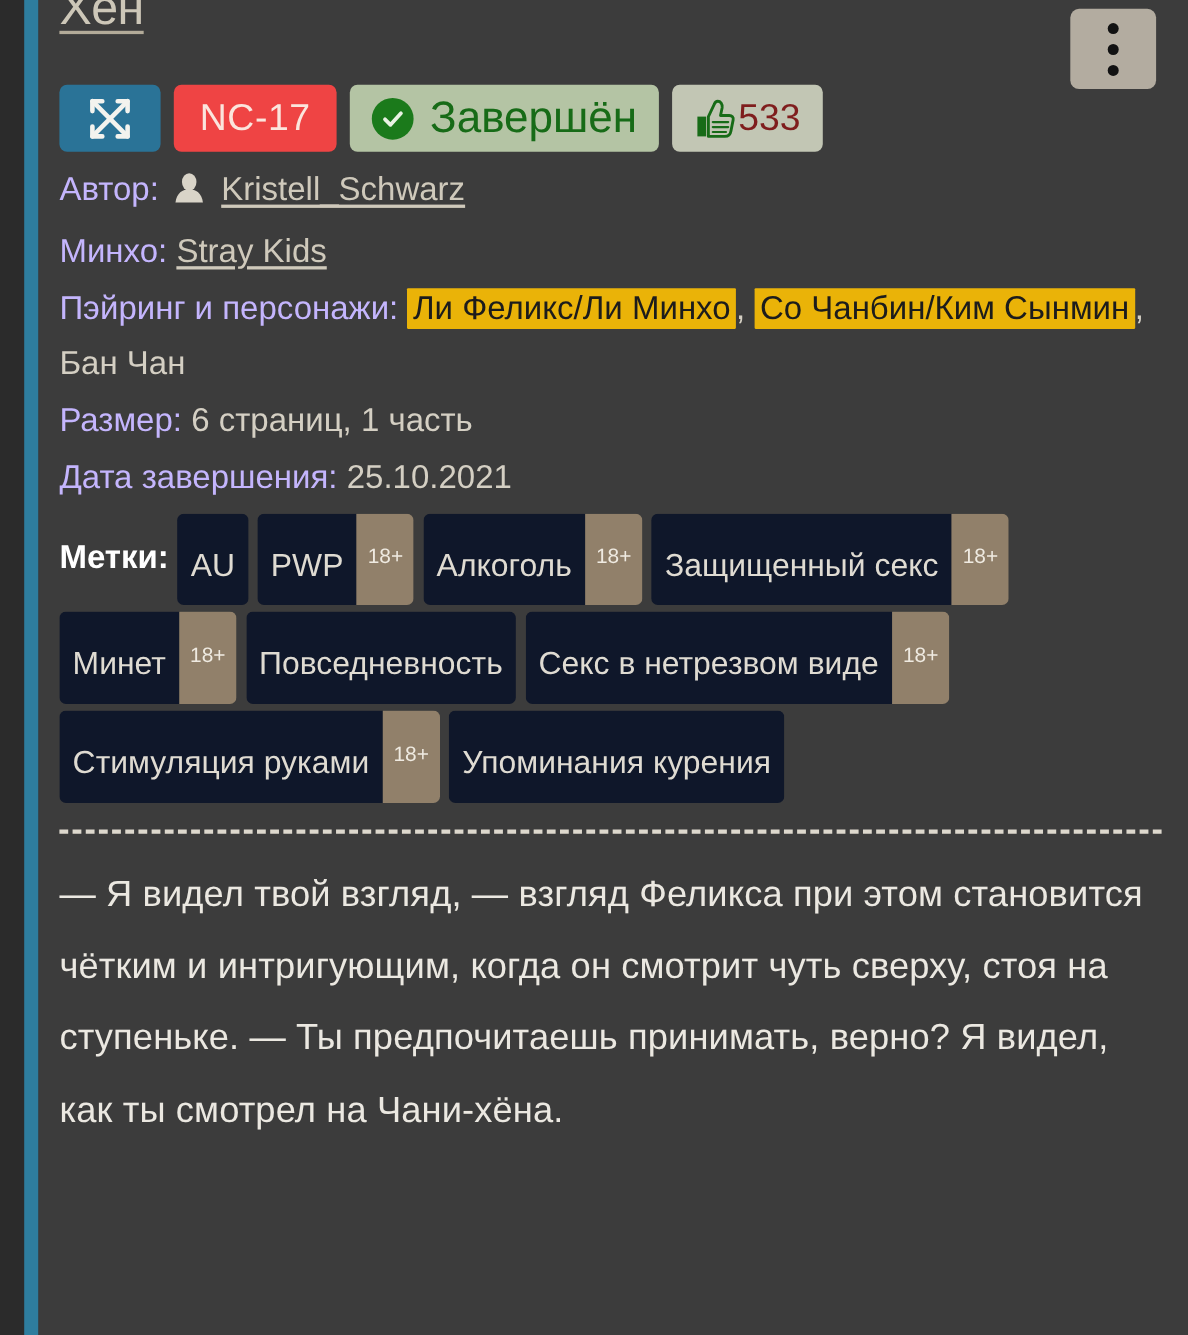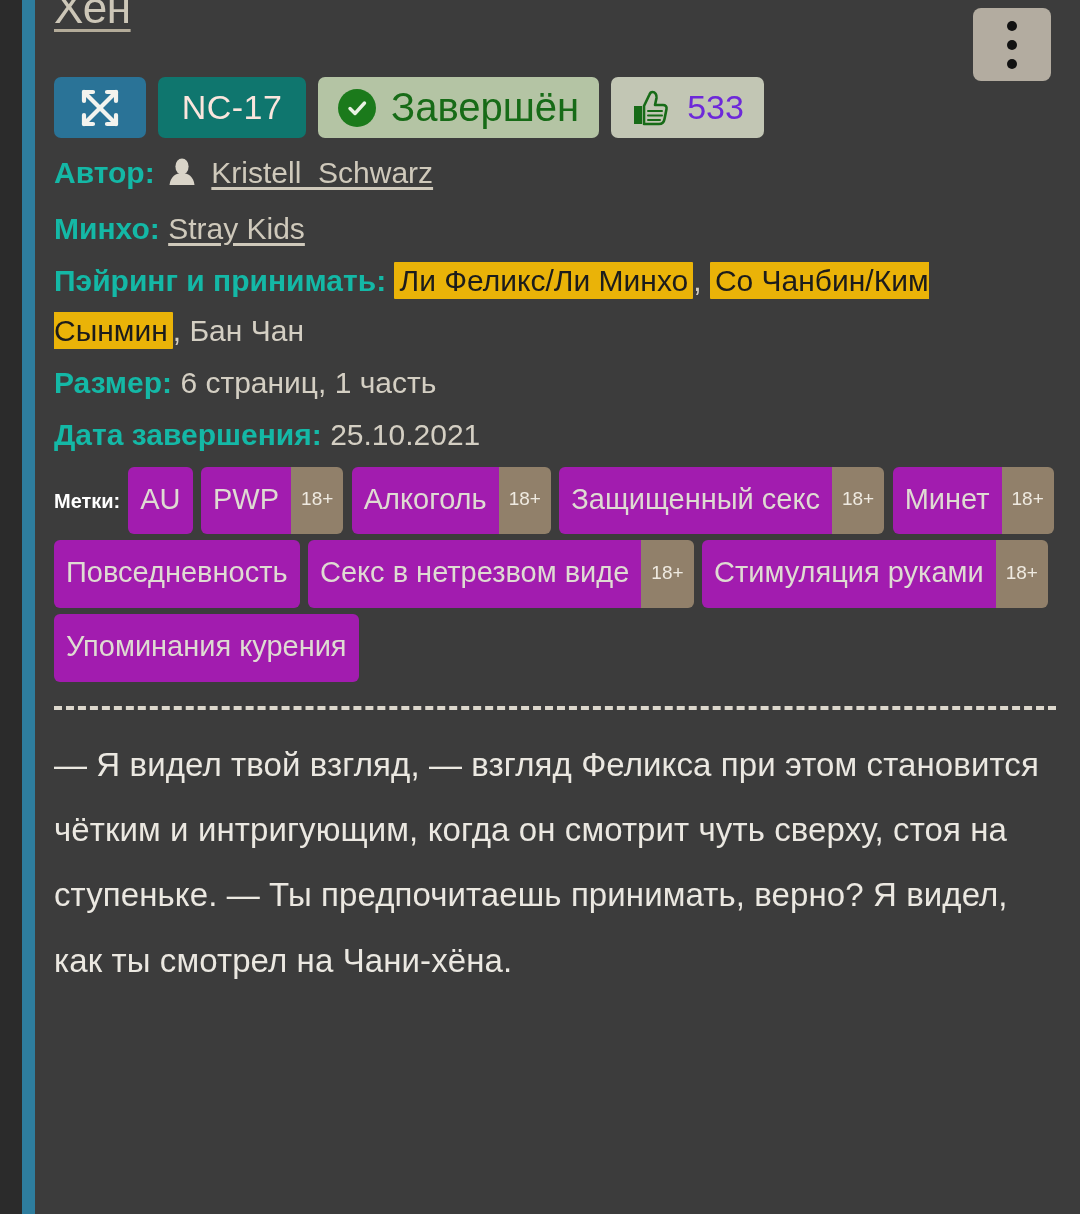--- a/index.html
+++ b/index.html
@@ -98,21 +98,21 @@
     box-sizing: border-box;
     cursor: pointer;
   }
   .badge-category {
     width: 92px;
     background: #2a7397;
   }
   .badge-category svg { display:block; }
   .badge-rating {
     min-width: 148px;
-    background: #0f766e;
+    background: #ef4444;
     color: #fbe5dd;
     font-size: 34px;
     letter-spacing: 0.5px;
   }
   .badge-status {
     background: #b4c4a4;
     color: #176b17;
     font-size: 40px;
     padding: 0 20px;
     gap: 15px;
@@ -120,38 +120,37 @@
   .badge-status .check {
     width: 38px; height: 38px;
     border-radius: 50%;
     background: #1b7a1b;
     display: flex; align-items: center; justify-content: center;
     flex: none;
   }
   .badge-status .check svg { display:block; }
   .badge-likes {
     background: #c2c6b4;
-    color: #6d28d9;
+    color: #7f1d1d;
     font-size: 34px;
     padding: 0 20px;
-    gap: 16px;
   }
   .badge-likes .thumb { display:flex; align-items:center; }
 
   
   .meta {
     padding: 10px 30px 0 19px;
     color: #d9d4c8;
     font-size: 30px;
     line-height: 1.67;
   }
   .meta-row { margin: 0 0 2px 0; }
   .meta-label {
-    font-weight: bold;
-    color: #14b8a6;
+    font-weight: normal;
+    color: #c4b5fd;
   }
   .meta-value { color: #d4cfc3; }
   .meta-link {
     color: #cfc9bb;
     text-decoration: underline;
     text-underline-offset: 4px;
     cursor: pointer;
   }
   .person-icon {
     display: inline-block;
@@ -167,37 +166,37 @@
   }
 
   
   .tags-row {
     padding: 4px 20px 0 19px;
     line-height: 1.92;
   }
   .tags-label {
     font-weight: bold;
     color: #ffffff;
-    font-size: 20px;
+    font-size: 30px;
     margin-right: 8px;
   }
   .tag {
     display: inline-flex;
     align-items: stretch;
     border-radius: 6px;
     overflow: hidden;
     vertical-align: middle;
     margin: 0 4px 6px 0;
     cursor: pointer;
     font-size: 29px;
   }
   .tag .tag-name {
-    background: #a21caf;
+    background: #0f172a;
     color: #dfdbd2;
-    padding: 5px 12px 7px 12px;
+    padding: 21px 12px 7px 12px;
   }
   .tag .tag-age {
     background: #91806a;
     color: #efeae1;
     padding: 5px 10px 7px 10px;
     font-size: 19px;
     display: flex;
     align-items: center;
   }
 
@@ -298,21 +297,21 @@
         </span>
         <a class="meta-link">Kristell_Schwarz</a>
       </div>
 
       <div class="meta-row">
         <span class="meta-label">Минхо:</span>
         <a class="meta-link">Stray Kids</a>
       </div>
 
       <div class="meta-row">
-        <span class="meta-label">Пэйринг и принимать:</span>
+        <span class="meta-label">Пэйринг и персонажи:</span>
         <span class="hl">Ли Феликс/Ли Минхо</span><span class="meta-value">, </span><span class="hl">Со Чанбин/Ким Сынмин</span><span class="meta-value">, </span><span class="meta-value">Бан Чан</span>
       </div>
 
       <div class="meta-row">
         <span class="meta-label">Размер:</span>
         <span class="meta-value">6 страниц, 1 часть</span>
       </div>
 
       <div class="meta-row">
         <span class="meta-label">Дата завершения:</span>

